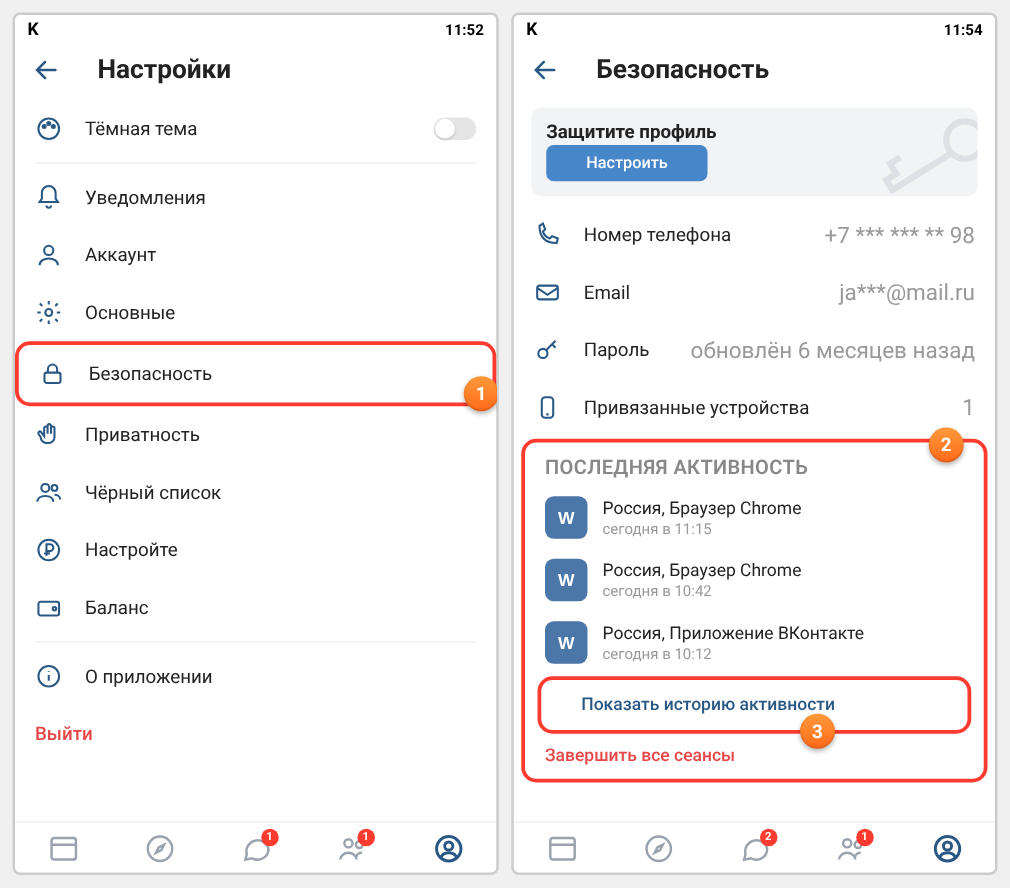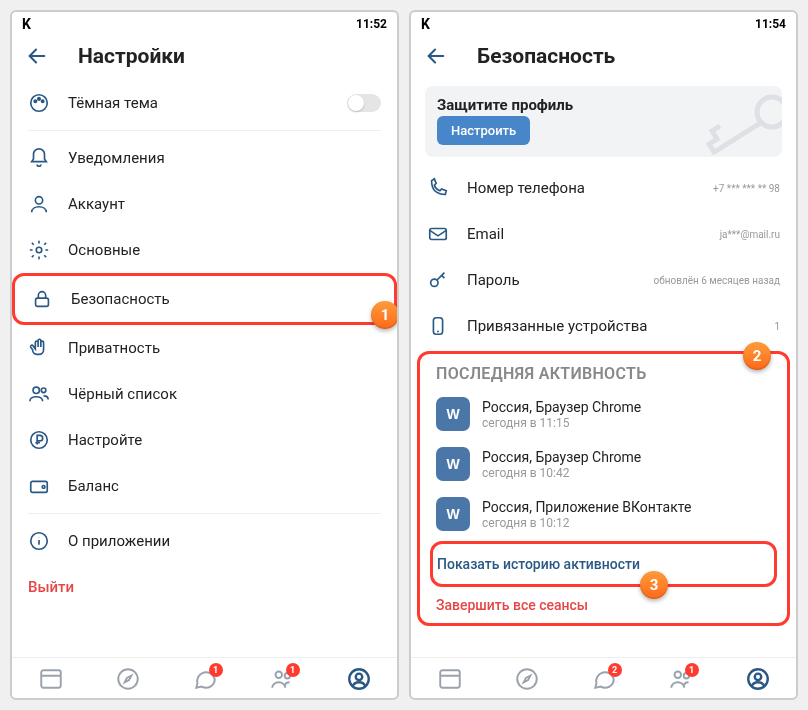--- a/index.html
+++ b/index.html
@@ -8,45 +8,45 @@
   .status-bar { display: flex; justify-content: space-between; align-items: center; padding: 4px 10px 2px; font-size: 12px; font-weight: bold; }
   .status-bar .k { font-size: 14px; }
   .header { display: flex; align-items: center; gap: 30px; padding: 10px 14px 12px; }
   .back-icon { width: 22px; height: 22px; }
   .back-icon svg { display: block; }
   .title { font-size: 21px; font-weight: 700; color: #222; }
   .content { flex: 1; overflow-y: auto; }
   .list-item { display: flex; align-items: center; padding: 12px 16px; gap: 18px; font-size: 15px; color: #222; }
   .list-item .icon { width: 22px; height: 22px; flex-shrink: 0; display:flex; align-items:center; justify-content:center; }
   .list-item .icon svg { display:block; }
-  .list-item .val { margin-left: auto; color: #999; font-size: 10px; }
+  .list-item .val { margin-left: auto; color: #999; font-size: 18px; }
   .toggle { margin-left: auto; width: 34px; height: 18px; background: #e5e5e5; border-radius: 10px; position: relative; }
   .toggle::after { content: ""; position:absolute; left:1px; top:1px; width:16px; height:16px; background:#fff; border-radius:50%; box-shadow: 0 1px 2px rgba(0,0,0,0.2); }
   .divider { height: 1px; background: #eee; margin: 4px 16px; }
   .logout { color: #e64646; font-size: 15px; font-weight: 500; padding: 14px 16px; }
   .bottom-nav { display: flex; justify-content: space-around; align-items: center; padding: 8px 0 6px; border-top: 1px solid #eee; margin-top: auto; }
   .nav-item { width: 26px; height: 26px; position: relative; }
   .nav-item svg { display:block; }
   .badge { position: absolute; top:-3px; right:-5px; min-width:14px; height:14px; background:#ff3b30; color:#fff; font-size:9px; font-weight:700; border-radius:7px; display:flex; align-items:center; justify-content:center; padding:0 3px; }
   .highlight-box { border: 3px solid #ff3b30; border-radius: 12px; }
   .hb1 { padding: 0; }
   .step-badge { width: 28px; height: 28px; border-radius: 50%; background: linear-gradient(#ff9a3a,#ff6a1a); color:#fff; display:flex; align-items:center; justify-content:center; font-weight:700; font-size:15px; box-shadow: 0 2px 4px rgba(0,0,0,.3), inset 0 -1px 2px rgba(0,0,0,.2); position:absolute; }
   
   .protect-card { background: #f2f3f5; border-radius: 8px; margin: 6px 14px 8px; padding: 10px 12px 12px; position: relative; overflow:hidden; }
   .protect-title { font-size: 15px; font-weight: 700; color:#222; margin-bottom:2px; }
   .protect-sub { font-size: 12px; color: #888; margin-bottom: 10px; }
-  .protect-btn { background: #4786c8; color:#fff; font-size:13px; font-weight:500; border:none; border-radius:6px; padding:7px 14px; }
+  .protect-btn { background: #4786c8; color:#fff; font-size:13px; font-weight:500; border:none; border-radius:6px; padding:7px 32px; }
   .protect-card .key-svg { position:absolute; right:-12px; top:4px; opacity:.5; }
   .section-title { font-size: 16px; font-weight: 600; color: #888; letter-spacing: .3px; padding: 10px 16px 6px; text-transform: uppercase; }
   .session { display:flex; gap:12px; padding: 8px 16px; align-items:center; }
   .session .app-icon { width:34px; height:34px; background:#4a76a8; border-radius:7px; display:flex; align-items:center; justify-content:center; color:#fff; font-family:Arial; font-weight:700; font-size:14px; flex-shrink:0; }
   .session .stxt { flex:1; }
   .session .sname { font-size:14px; color:#222; }
   .session .stime { font-size:12px; color:#999; margin-top:1px; }
-  .link-blue { color:#2a5885; font-size:14px; font-weight:500; padding: 12px 4px; }
+  .link-blue { color:#2a5885; font-size:14px; font-weight:500; padding: 12px 32px; }
   .link-red { color:#e64646; font-size:14px; font-weight:500; padding: 10px 16px; }
   .hb2 { margin: 2px 6px 2px 6px; border-radius:12px; position:relative; }
   .hb3 { border: 3px solid #ff3b30; border-radius: 12px; margin: 2px 10px 0 10px; }
   .pos-rel { position:relative; }
 </style>
 </head>
 <body>
 
 <div class="phone">
   <div class="status-bar">

